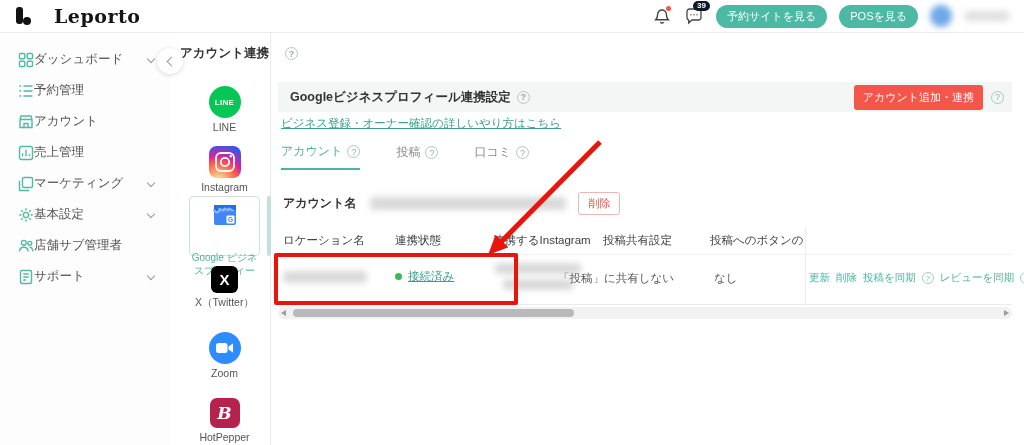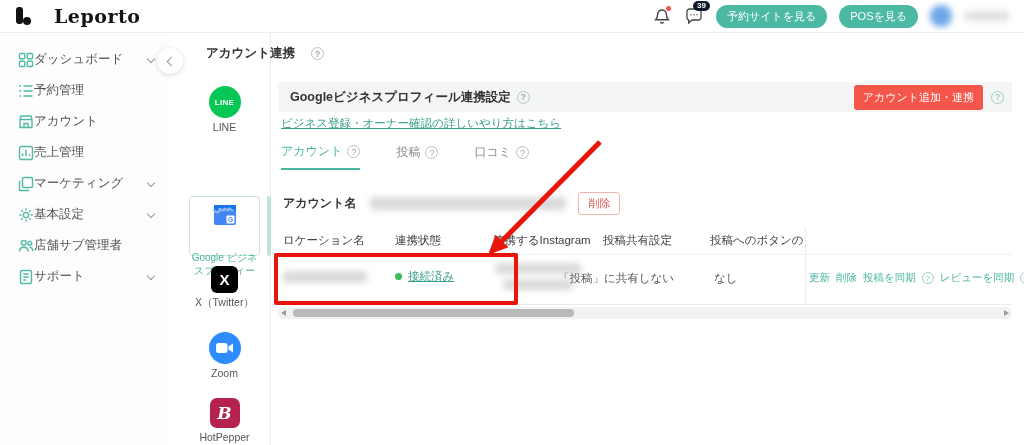--- a/index.html
+++ b/index.html
@@ -51,21 +51,21 @@
   .rail-active-bar{position:absolute;left:89px;width:4px;height:60px;background:#bfe3db;border-radius:2px}
   .x-icon{width:27px;height:27px;margin:0 auto;border-radius:6px;background:#000;color:#fff;display:flex;
           align-items:center;justify-content:center;font-size:15px;font-weight:bold}
   .zoom-icon{width:32px;height:32px;margin:0 auto;border-radius:50%;background:#2d8cff;display:flex;
              align-items:center;justify-content:center}
   .hp-icon{width:30px;height:30px;margin:0 auto;border-radius:7px;background:#b5224e;color:#fff;display:flex;
            align-items:center;justify-content:center;font-size:17px;font-weight:bold;font-family:"DejaVu Serif",serif;
            font-style:italic}
 
   
-  .page-title{position:absolute;left:206px;top:45px;font-size:12.5px;font-weight:bold;color:#333;
+  .page-title{position:absolute;left:180px;top:45px;font-size:12.5px;font-weight:bold;color:#333;
               display:flex;align-items:center;gap:16px;white-space:nowrap;z-index:3}
   .help{display:inline-flex;width:13px;height:13px;border:1px solid #b9c4c1;border-radius:50%;color:#9aa7a3;
         font-size:9px;align-items:center;justify-content:center;flex:0 0 auto}
   .help::after{content:"?"}
   .section-bar{position:absolute;left:278px;top:82px;width:734px;height:30px;background:#f4f5f5;border-radius:2px;
                display:flex;align-items:center;padding:0 8px 0 12px}
   .section-title{font-size:12.5px;font-weight:bold;color:#333;display:flex;align-items:center;gap:6px}
   .red-btn{background:#f4564a;color:#fff;border:none;font-size:11px;padding:5px 9px;border-radius:3px;
            cursor:pointer;margin-left:auto;margin-right:8px;font-family:inherit;white-space:nowrap}
   .help-link{position:absolute;left:281px;top:116px;font-size:11.5px;color:#3aa08c;text-decoration:underline;cursor:pointer}
@@ -221,20 +221,30 @@
     <span class="help"></span>
   </div>
 
   <div class="rail">
     <div class="p-item" style="top:53px">
       <div class="line-icon">
           <span>LINE</span>
         </div>
       <div class="p-label">LINE</div>
     </div>
+    <div class="p-item" style="top:113px">
+      <div class="insta-icon">
+        <svg width="32" height="32" viewBox="0 0 32 32" fill="none" stroke="#fff" stroke-width="1.8">
+          <rect x="7" y="7" width="18" height="18" rx="5"></rect>
+            <circle cx="16" cy="16" r="4.2"></circle>
+          <circle cx="21.8" cy="10.2" r="1.2" fill="#fff" stroke="none"></circle>
+        </svg>
+      </div>
+      <div class="p-label">Instagram</div>
+    </div>
 
     <div class="g-selected" style="top:163px">
       <svg width="28" height="26" viewBox="0 0 28 26">
         <rect x="3" y="8" width="22" height="15" rx="2" fill="#4285f4"></rect>
         <path d="M3 3h22v6H3z" fill="#1a73e8"></path>
         <path d="M3 7.5c0 1.5 1.3 2.7 2.8 2.7S8.5 9 8.5 7.5 13 10.2 13 7.5s4.5 2.7 4.5 0S22 10.2 22 7.5" stroke="#8ab4f8" stroke-width="2.4" fill="none"></path>
         <rect x="15.5" y="13.5" width="8" height="8" rx="1" fill="#fff"></rect>
         <text x="19.5" y="20" font-size="6.5" fill="#4285f4" text-anchor="middle" font-family="Liberation Sans,sans-serif" font-weight="bold">G</text>
       </svg>
       <div class="p-label">Google ビジネスプロフィール</div>

